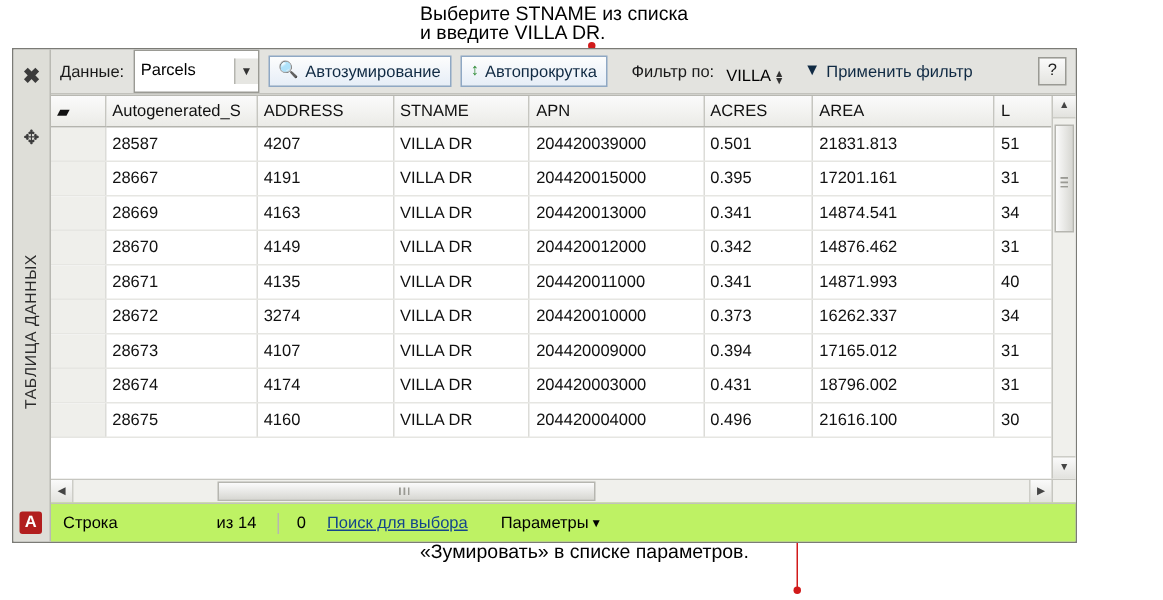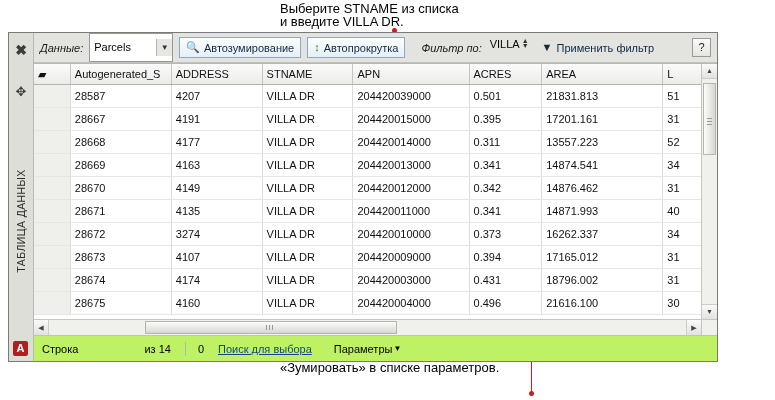--- a/index.html
+++ b/index.html
@@ -113,21 +113,21 @@
     height: 30px;
     flex: none;
     background: #e3e3df;
     border-bottom: 1px solid #c2c2bc;
     display: flex;
     align-items: center;
     padding: 0 6px;
     gap: 6px;
     box-sizing: border-box;
   }
-  .tb-label { font-size: 11px; color: #1a1a1a; font-style: italic; }
+  .tb-label { font-size: 11px; color: #1a1a1a; }
 
   .combo {
     display: inline-flex;
     align-items: center;
     height: 29px;
     background: #ffffff;
     border: 1px solid #9a9a94;
     box-sizing: border-box;
     font-size: 11px;
   }
@@ -163,21 +163,21 @@
   .tbtn.plain {
     border: 1px solid transparent;
     background: transparent;
   }
   .ico { font-size: 11px; line-height: 11px; }
   .ico-blue { color: #1a5fa8; }
   .ico-green { color: #2c8a33; }
 
   .filter-combo {
     display: inline-flex;
-    align-items: flex-start;
+    align-items: flex-end;
     height: 19px;
     font-size: 11px;
     padding-left: 2px;
   }
   .filter-combo .fval { padding-right: 2px; }
   .spin {
     display: inline-flex;
     flex-direction: column;
     line-height: 5px;
     font-size: 7px;
@@ -483,30 +483,20 @@
                   <td class="idcell">28667</td>
                   <td>4191</td>
                   <td>VILLA DR</td>
                   <td>204420015000</td>
                   <td>0.395</td>
                   <td>17201.161</td>
                   <td>31</td>
                 </tr>
                 <tr>
                   <td class="rownum"></td>
-                  <td class="idcell">28668</td>
-                  <td>4177</td>
-                  <td>VILLA DR</td>
-                  <td>204420014000</td>
-                  <td>0.311</td>
-                  <td>13557.223</td>
-                  <td>52</td>
-                </tr>
-                <tr>
-                  <td class="rownum"></td>
                   <td class="idcell">28669</td>
                   <td>4163</td>
                   <td>VILLA DR</td>
                   <td>204420013000</td>
                   <td>0.341</td>
                   <td>14874.541</td>
                   <td>34</td>
                 </tr>
                 <tr>
                   <td class="rownum"></td>

